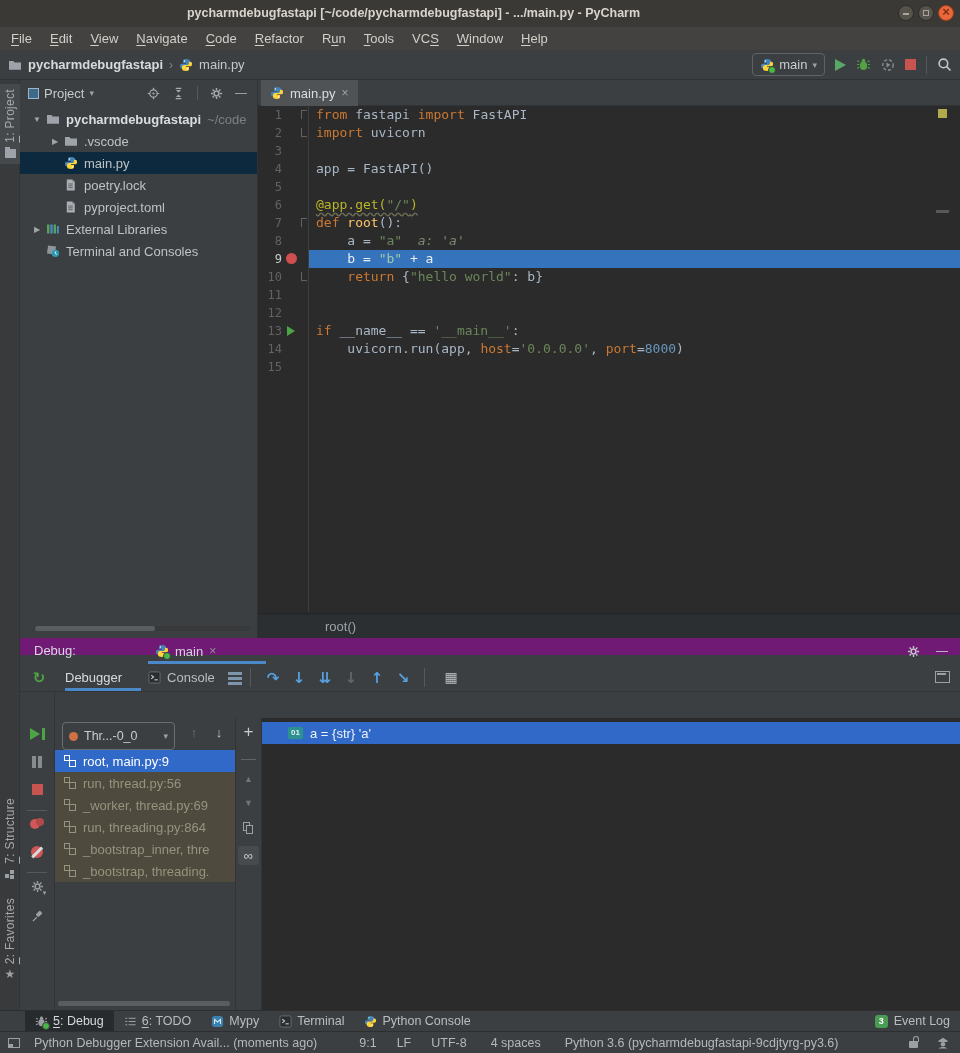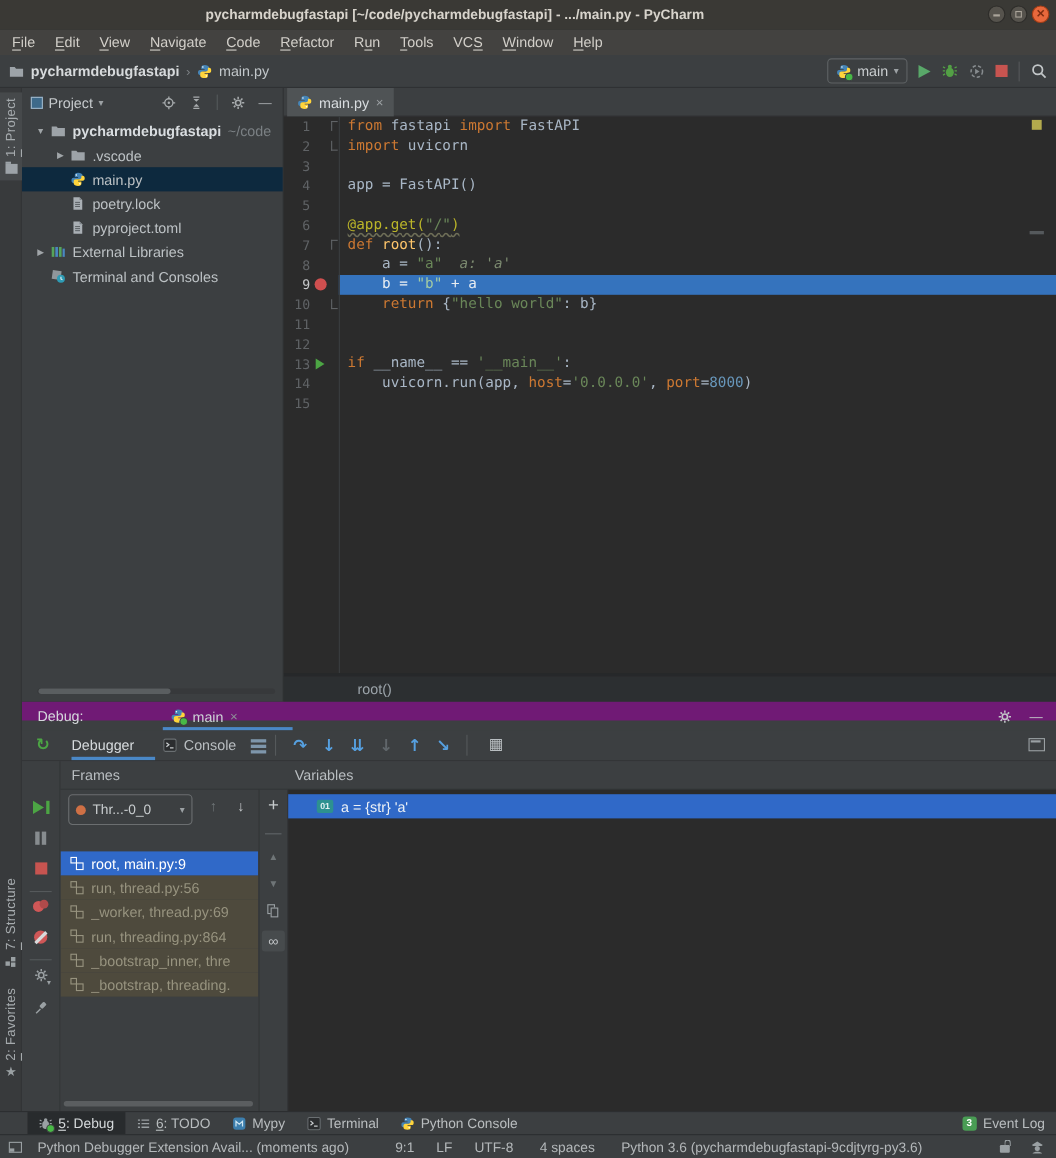--- a/index.html
+++ b/index.html
@@ -154,21 +154,21 @@
   #frames-body{left:35px;top:26px;width:180px;height:292px;background:#3c3f41;overflow:hidden;}
   #thread-combo{position:absolute;left:7px;top:4px;width:113px;height:28px;border:1px solid #6b6e70;border-radius:4px;
                 display:flex;align-items:center;gap:6px;padding:0 6px;box-sizing:border-box;}
   #thread-combo .dot{width:9px;height:9px;border-radius:50%;background:#cf7045;}
   #thread-combo .lbl{color:#c9cdcf;font-size:12.5px;}
   #thread-combo .dd{margin-left:auto;}
   #fr-up{position:absolute;left:128px;top:4px;width:22px;height:22px;text-align:center;line-height:22px;color:#6f7577;font-weight:bold;}
   #fr-down{position:absolute;left:153px;top:4px;width:22px;height:22px;text-align:center;line-height:22px;color:#c6cacc;font-weight:bold;}
   #framerows{position:absolute;left:0;top:32px;width:180px;}
   .frow{height:22px;display:flex;align-items:center;gap:7px;padding-left:9px;white-space:nowrap;overflow:hidden;color:#bfc3c6;}
-  .frow.sel{background:#3069c8;color:#ffffff;margin-top:24px;}
+  .frow.sel{background:#3069c8;color:#ffffff;}
   .frow.lib{background:#4e4a3d;color:#97937f;}
   .fico{position:relative;width:12px;height:12px;flex:0 0 12px;}
   .fico::before{content:"";position:absolute;right:0;bottom:0;width:7px;height:7px;border:1.5px solid currentColor;box-sizing:border-box;}
   .fico::after{content:"";position:absolute;left:0;top:0;width:6px;height:6px;border:1.5px solid currentColor;box-sizing:border-box;}
   #fr-hscroll{position:absolute;left:3px;top:283px;width:172px;height:5px;background:#5b5e60;border-radius:2.5px;}
 
   #watchstrip{left:215px;top:26px;width:27px;height:292px;background:#3c3f41;border-left:1px solid #323537;border-right:1px solid #323537;box-sizing:border-box;}
   .ws{position:absolute;left:0;width:25px;display:flex;justify-content:center;align-items:center;}
   #ws-add{top:4px;height:20px;color:#c6cacc;font-size:17px;}
   #ws-remove{top:30px;height:18px;color:#5f6567;font-size:15px;}
@@ -559,24 +559,20 @@
         <span class="stepic dis">↓</span>
         <span class="stepic">↑</span>
         <span class="stepic">↘</span>
       </div>
     <span class="tbsep abs" style="left:404px"></span>
     <span id="calc" class="abs">▦</span>
     <span id="layout-right" class="abs"></span>
   </div>
 
   <div id="dbg-content" class="abs">
-    <div id="panehead" class="abs">
-      <span id="lbl-frames" class="abs">Frames</span>
-      <span id="lbl-vars" class="abs">Variables</span>
-    </div>
 
     <div id="dbg-leftcol" class="abs">
       <span class="lc" id="lc-resume">
           <span class="resume-tri"></span>
           <span class="resume-bar"></span>
         </span>
       <span class="lc" id="lc-pause">
           <span class="pause-bars"></span>
         </span>
       <span class="lc" id="lc-stop">

